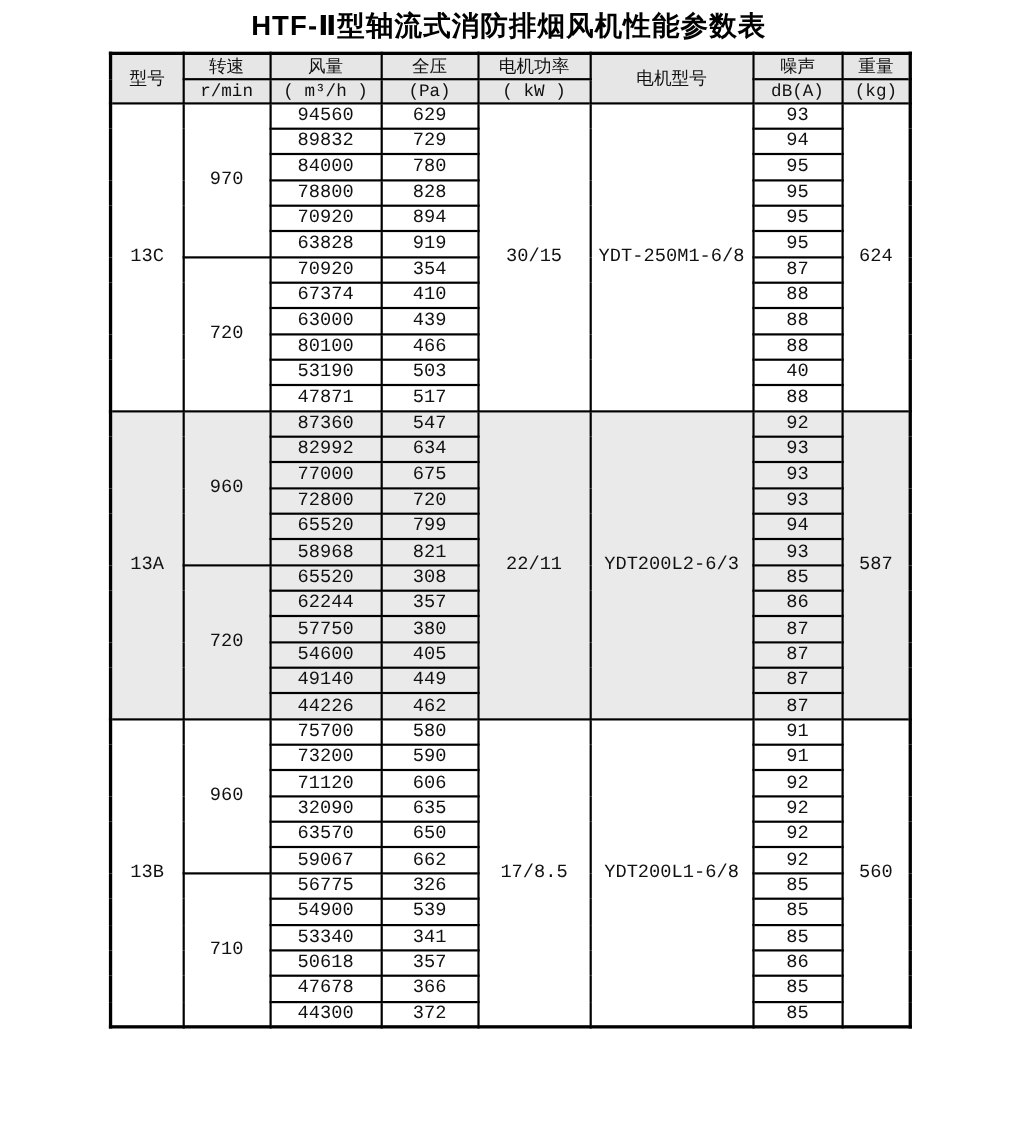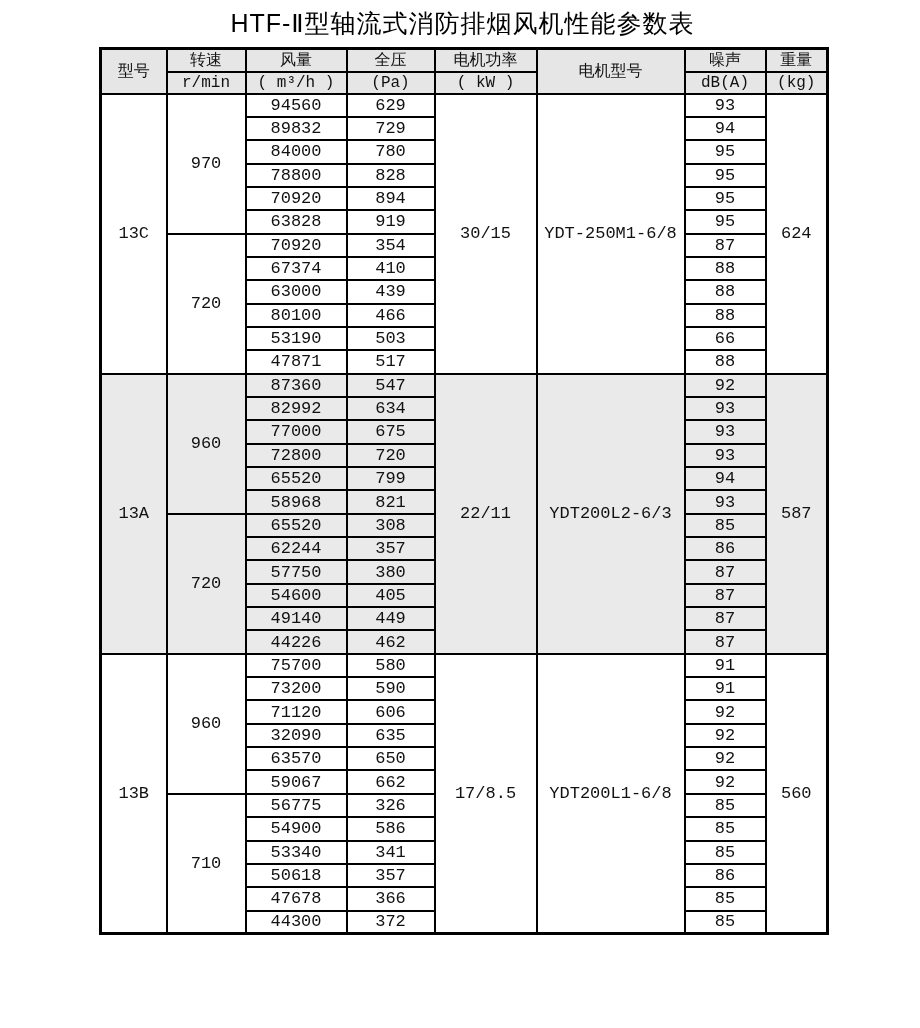--- a/index.html
+++ b/index.html
@@ -17,21 +17,21 @@
     overflow:hidden;
   }
   .doc{
     width:727px;
     margin:0 0 0 99px;
     padding-top:7px;
   }
   .title{
     text-align:center;
     font-size:25px;
-    font-weight:normal;
+    font-weight:bold;
     letter-spacing:1px;
     margin-bottom:7px;
     white-space:nowrap;
     color:#000;
   }
   table.fan-table{
     border-collapse:collapse;
     table-layout:fixed;
     width:727px;
     border:3px solid var(--border-color);
@@ -161,21 +161,21 @@
           <td>88</td>
         </tr>
         <tr>
           <td>80100</td>
           <td>466</td>
           <td>88</td>
         </tr>
         <tr>
           <td>53190</td>
           <td>503</td>
-          <td>66</td>
+          <td>40</td>
         </tr>
         <tr>
           <td>47871</td>
           <td>517</td>
           <td>88</td>
         </tr>
         <tr>
           <td rowspan="12" class="shaded">13A</td>
           <td rowspan="6" class="shaded">960</td>
           <td class="shaded">87360</td>
@@ -277,21 +277,21 @@
           <td>92</td>
         </tr>
         <tr>
           <td rowspan="6">710</td>
           <td>56775</td>
           <td>326</td>
           <td>85</td>
         </tr>
         <tr>
           <td>54900</td>
-          <td>586</td>
+          <td>539</td>
           <td>85</td>
         </tr>
         <tr>
           <td>53340</td>
           <td>341</td>
           <td>85</td>
         </tr>
         <tr>
           <td>50618</td>
           <td>357</td>

